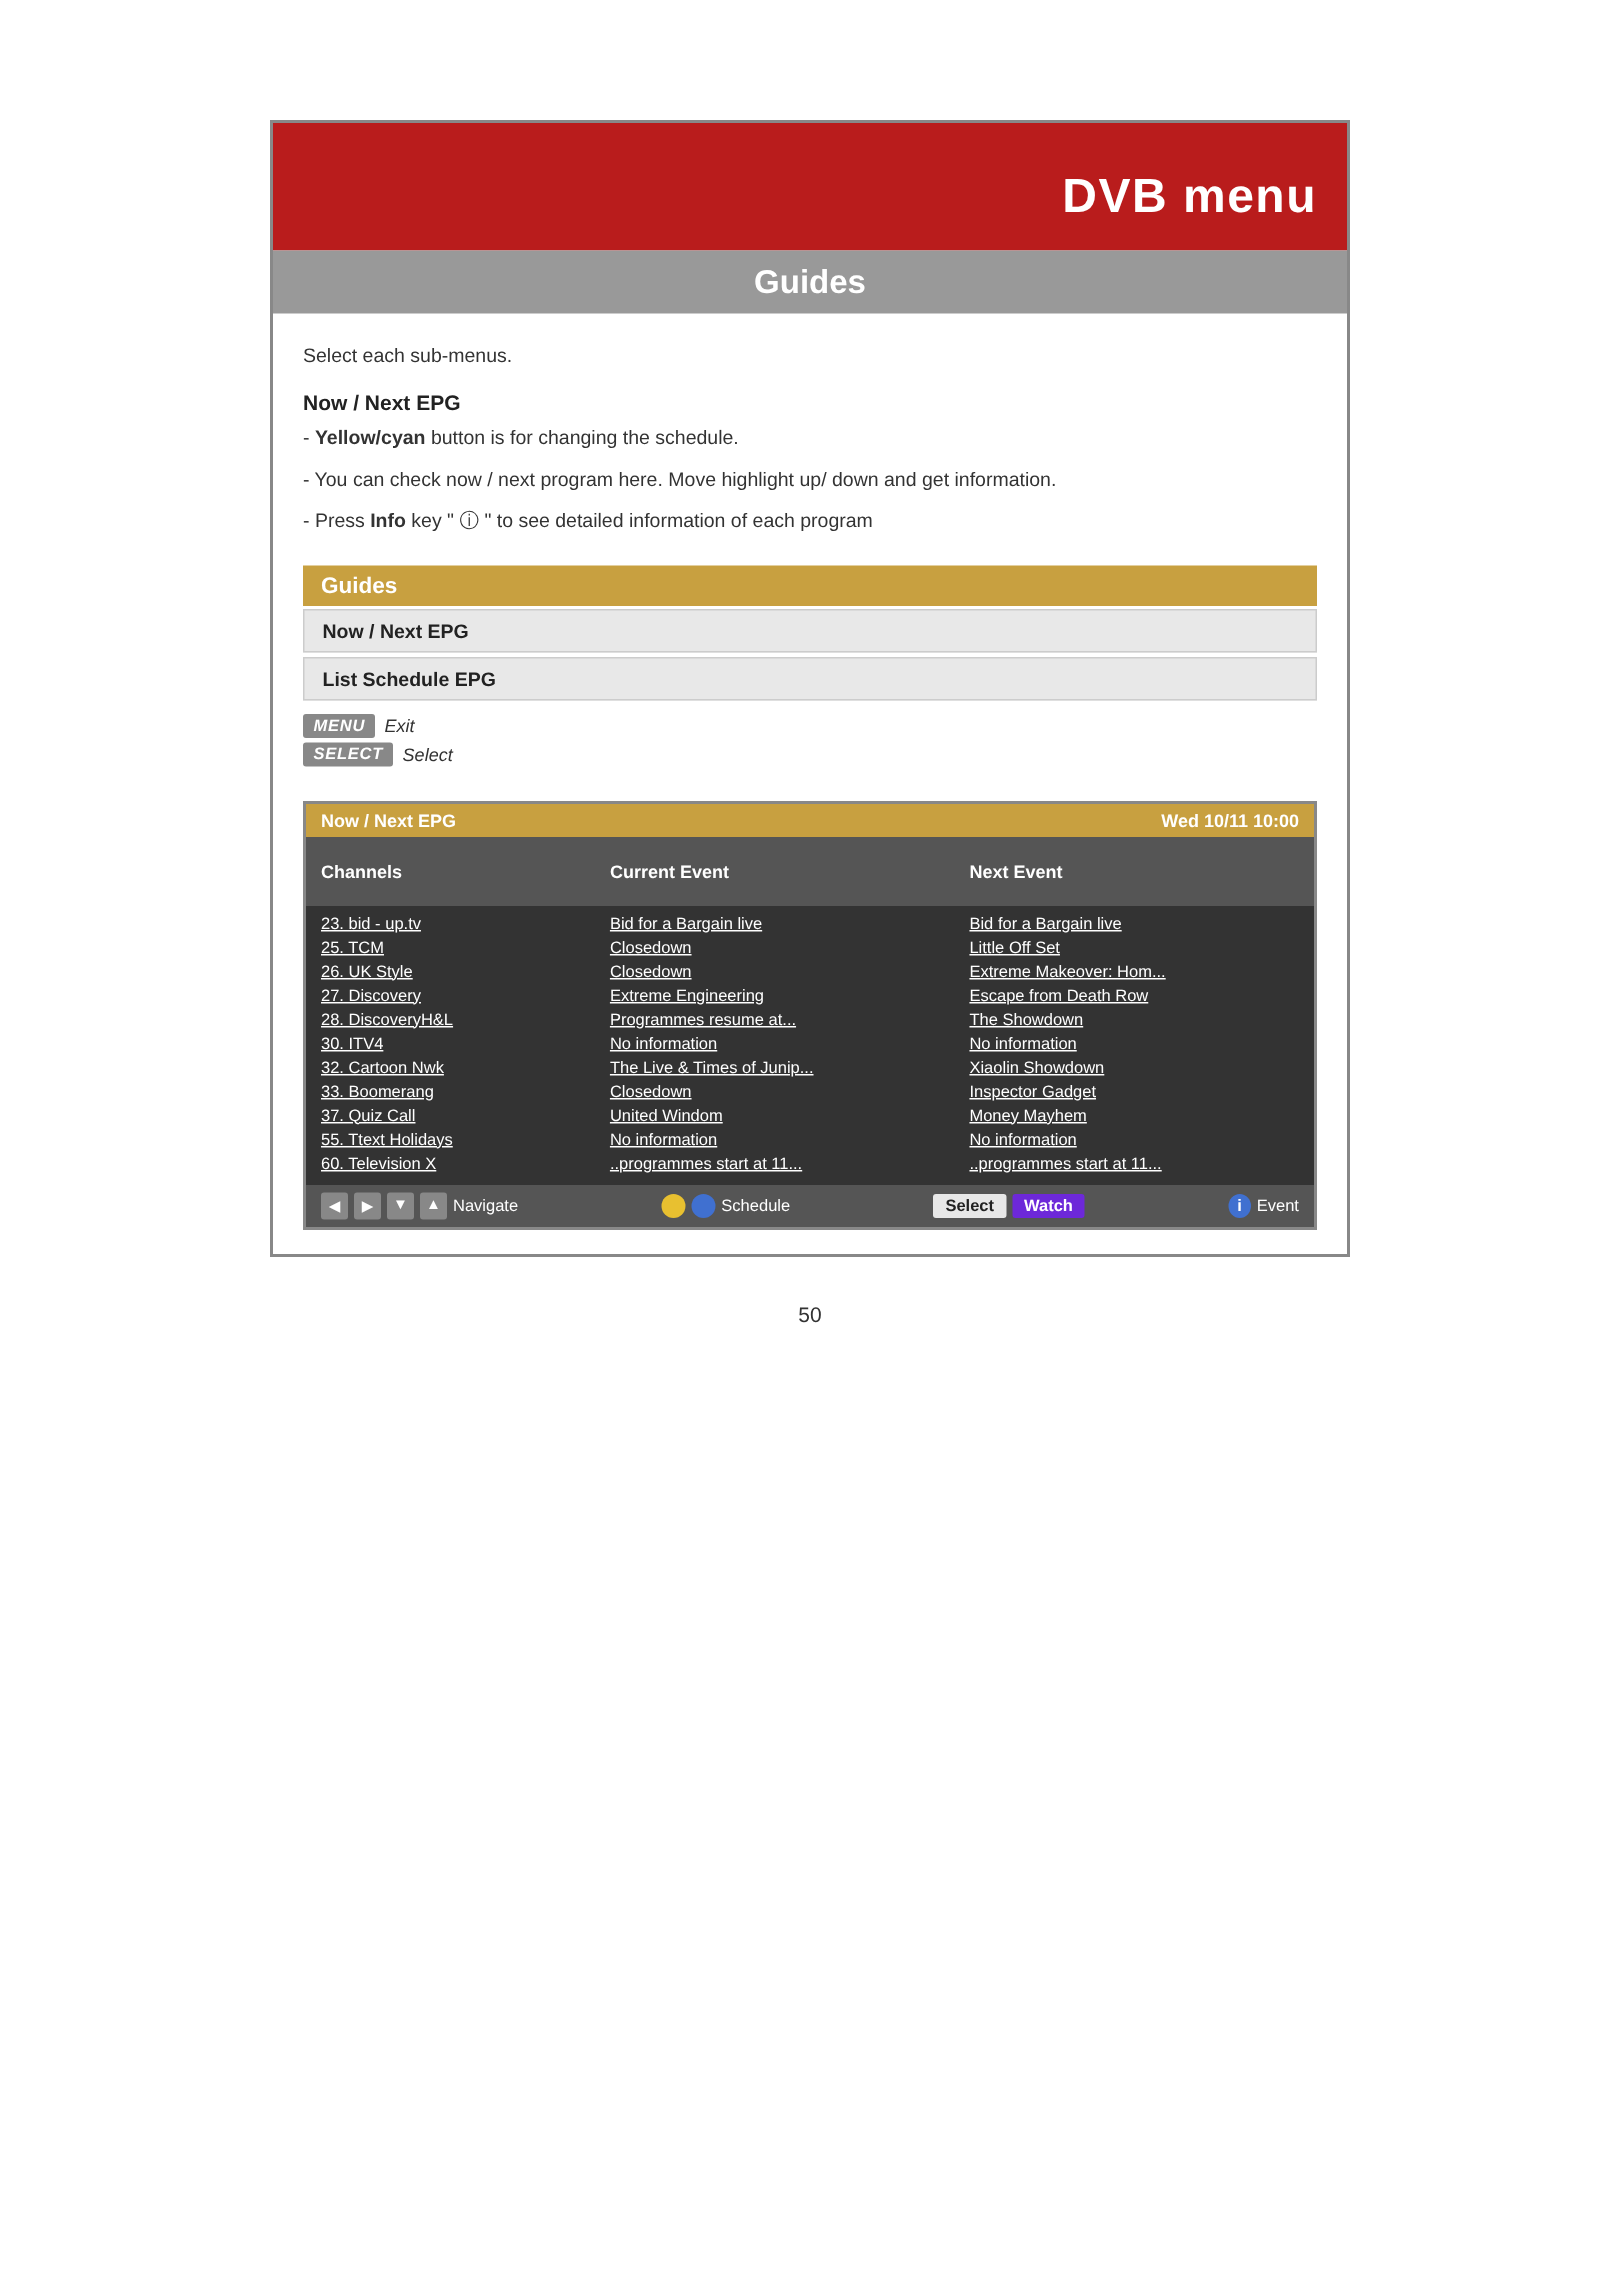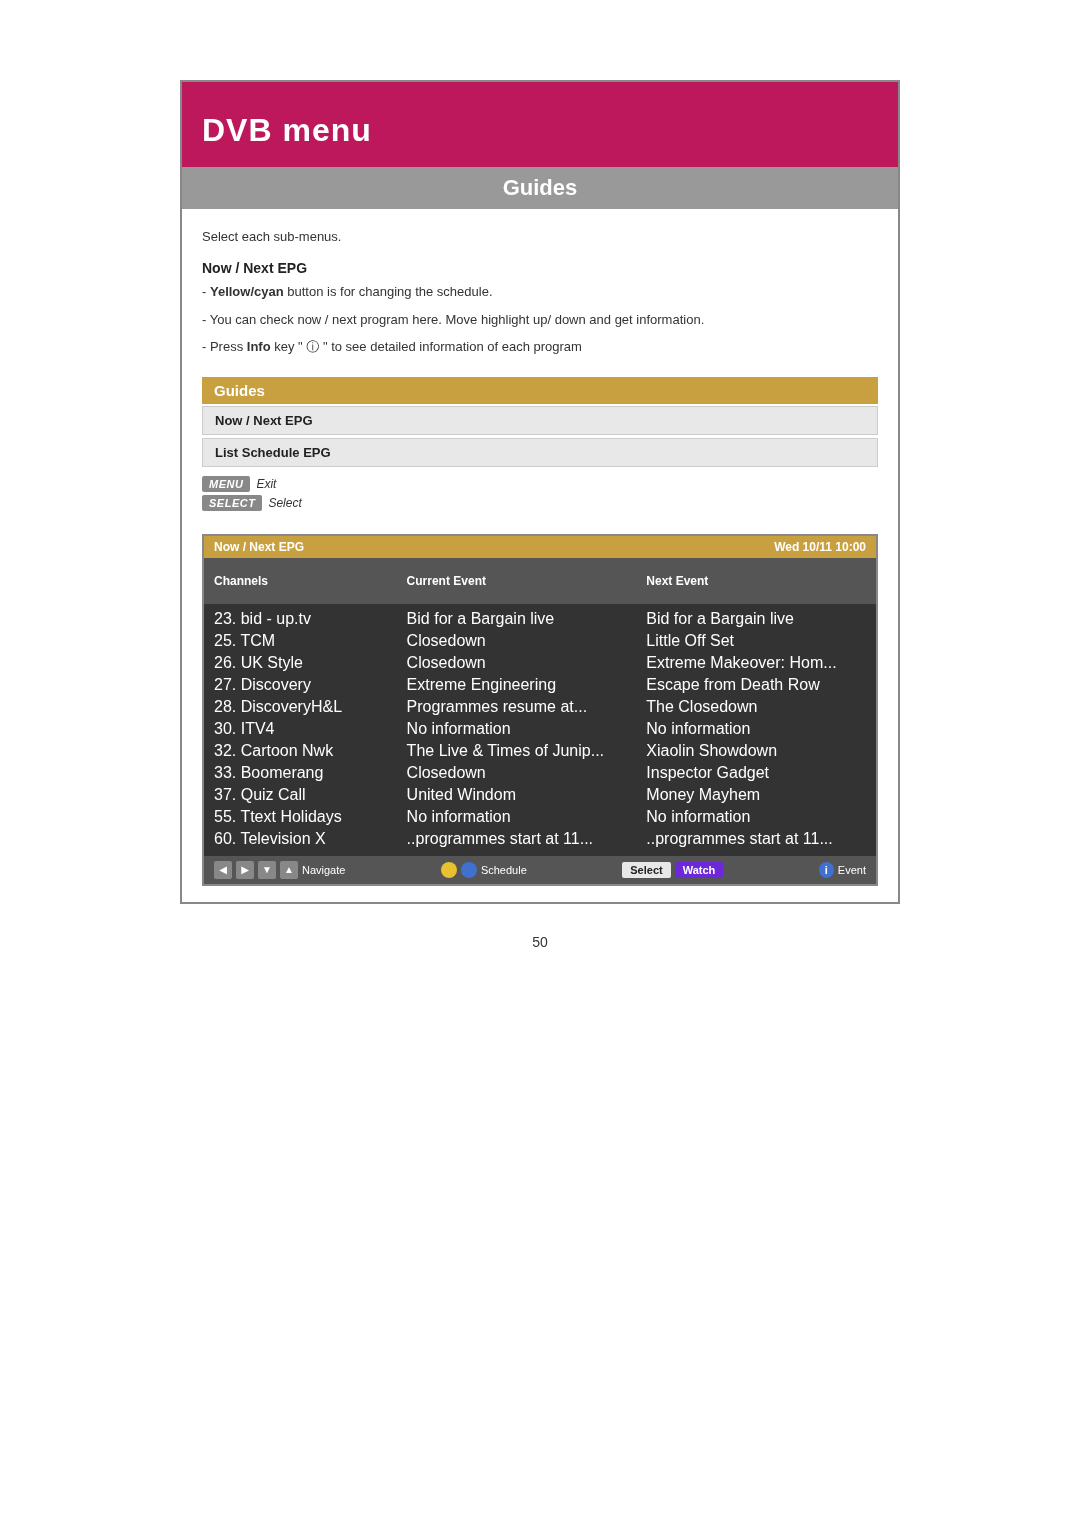--- a/index.html
+++ b/index.html
@@ -27,23 +27,23 @@
 
     .main-container {
       width: 720px;
       margin: 80px auto 0 auto;
       border: 2px solid #888;
       background: #fff;
     }
 
     
     .dvb-header {
-      background: #be185d;
+      background: #b91c1c;
       padding: 30px 20px 18px 20px;
-      text-align: left;
+      text-align: right;
     }
     .dvb-title {
       color: #fff;
       font-size: 32px;
       font-weight: bold;
       letter-spacing: 1px;
     }
 
     
     .guides-bar {
@@ -202,23 +202,24 @@
     .epg-table-body {
       background: #333;
       padding: 4px 0 6px 0;
     }
 
     .epg-row {
       display: flex;
       padding: 1px 0;
     }
     .epg-row .cell {
-      font-size: 16px;
+      font-size: 11px;
       color: #fff;
       padding: 1px 10px;
+      text-decoration: underline;
     }
     .epg-row .cell-channels { flex: 1.1; }
     .epg-row .cell-current { flex: 1.4; }
     .epg-row .cell-next { flex: 1.4; }
 
     
     .bottom-nav {
       background: #555;
       display: flex;
       align-items: center;
@@ -380,21 +381,21 @@
       <span class="cell cell-next">Extreme Makeover: Hom...</span>
     </div>
           <div class="epg-row">
       <span class="cell cell-channels">27. Discovery</span>
       <span class="cell cell-current">Extreme Engineering</span>
       <span class="cell cell-next">Escape from Death Row</span>
     </div>
           <div class="epg-row">
       <span class="cell cell-channels">28. DiscoveryH&amp;L</span>
       <span class="cell cell-current">Programmes resume at...</span>
-      <span class="cell cell-next">The Closedown</span>
+      <span class="cell cell-next">The Showdown</span>
     </div>
           <div class="epg-row">
       <span class="cell cell-channels">30. ITV4</span>
       <span class="cell cell-current">No information</span>
       <span class="cell cell-next">No information</span>
     </div>
           <div class="epg-row">
       <span class="cell cell-channels">32. Cartoon Nwk</span>
       <span class="cell cell-current">The Live &amp; Times of Junip...</span>
       <span class="cell cell-next">Xiaolin Showdown</span>

